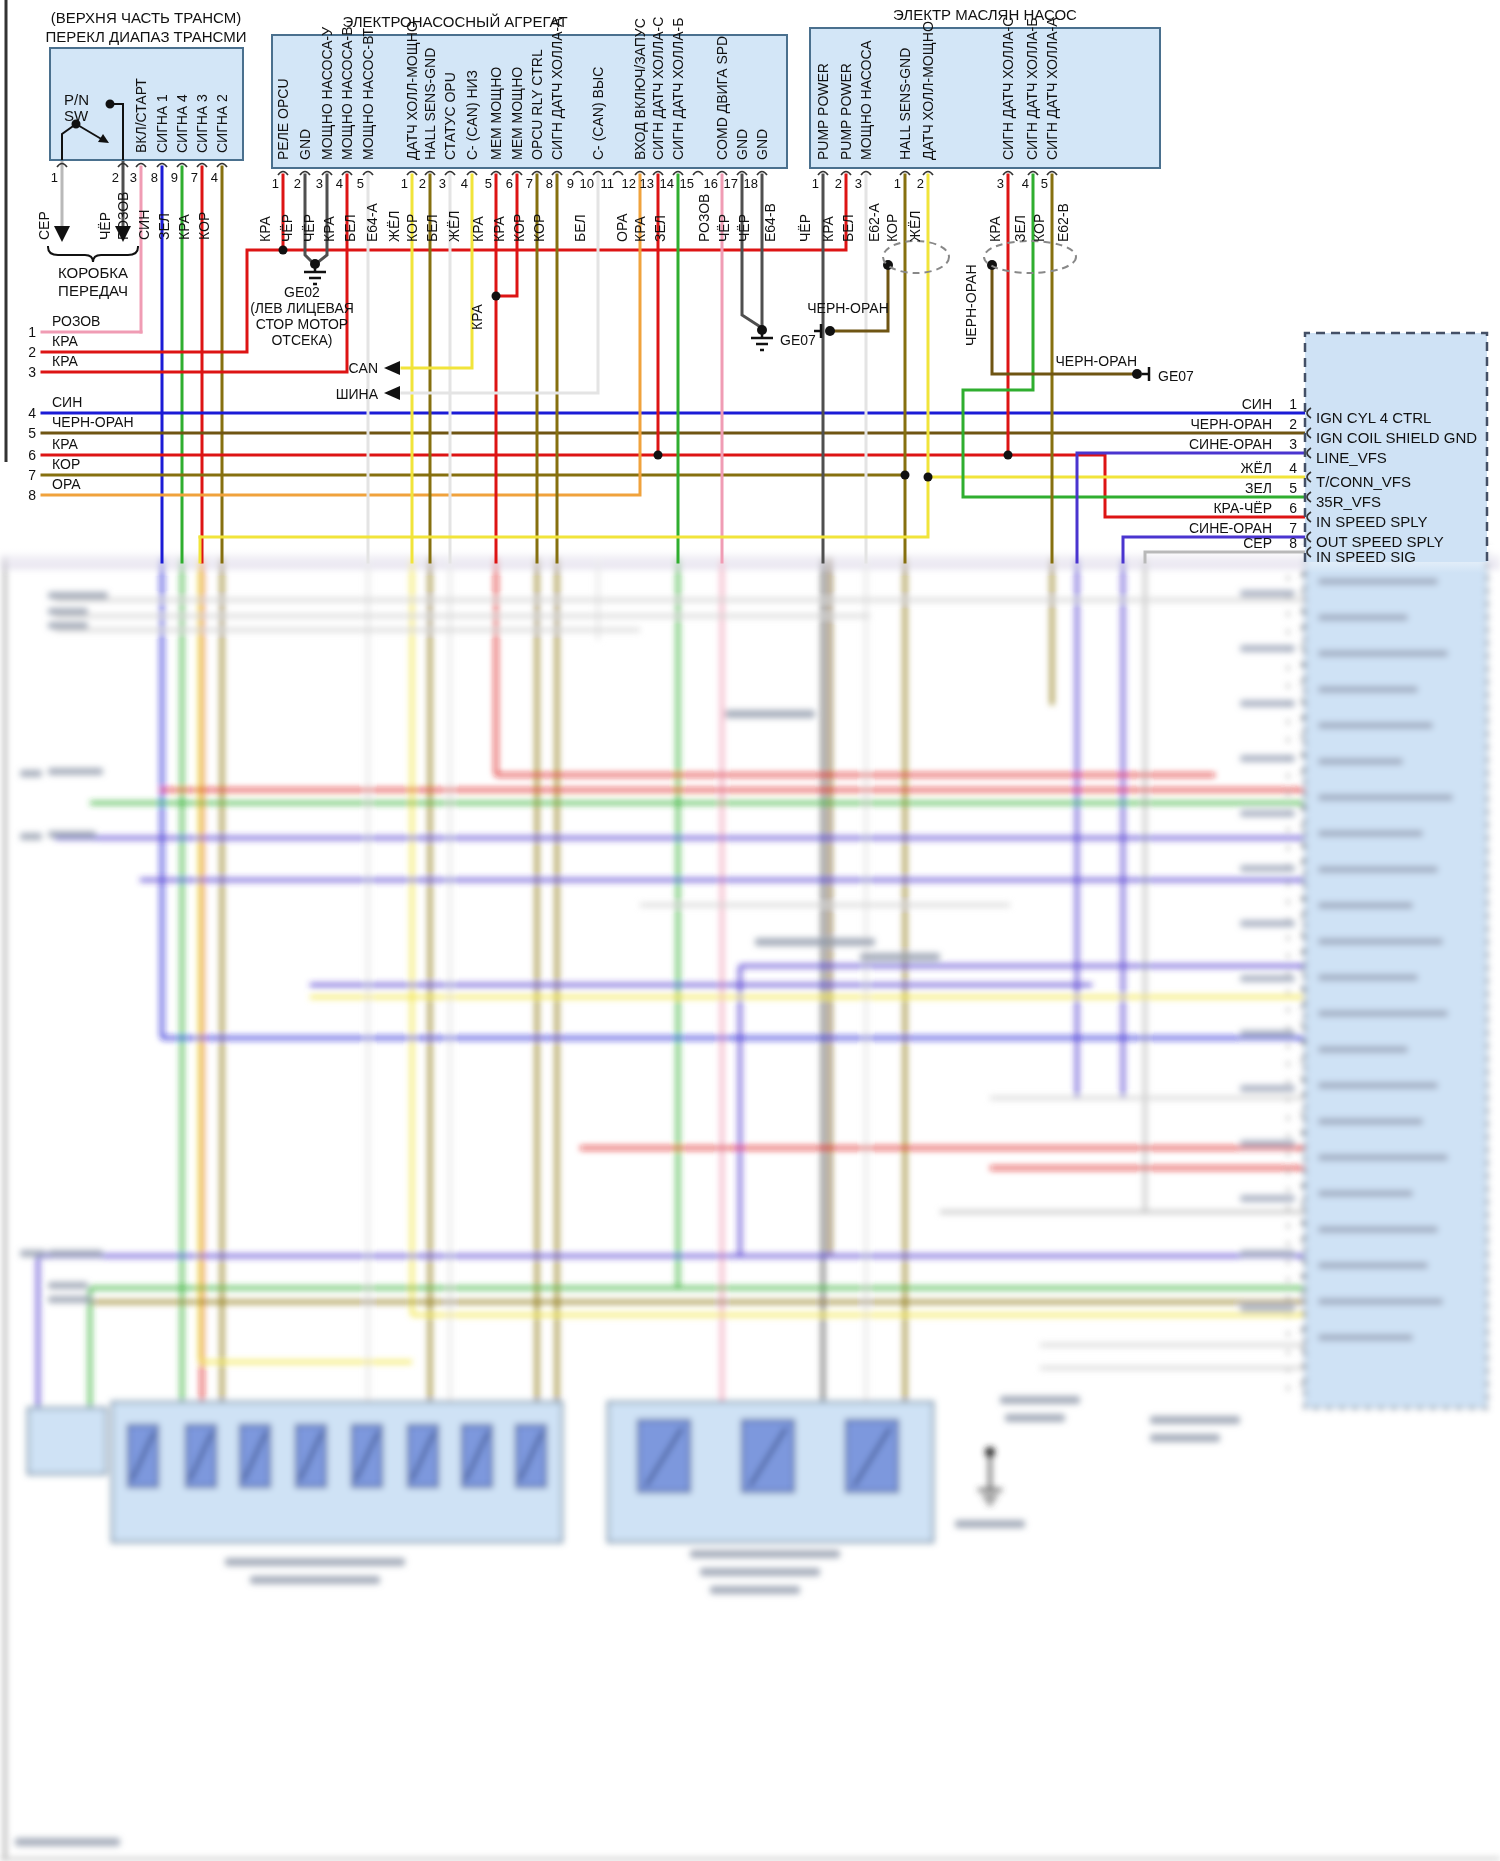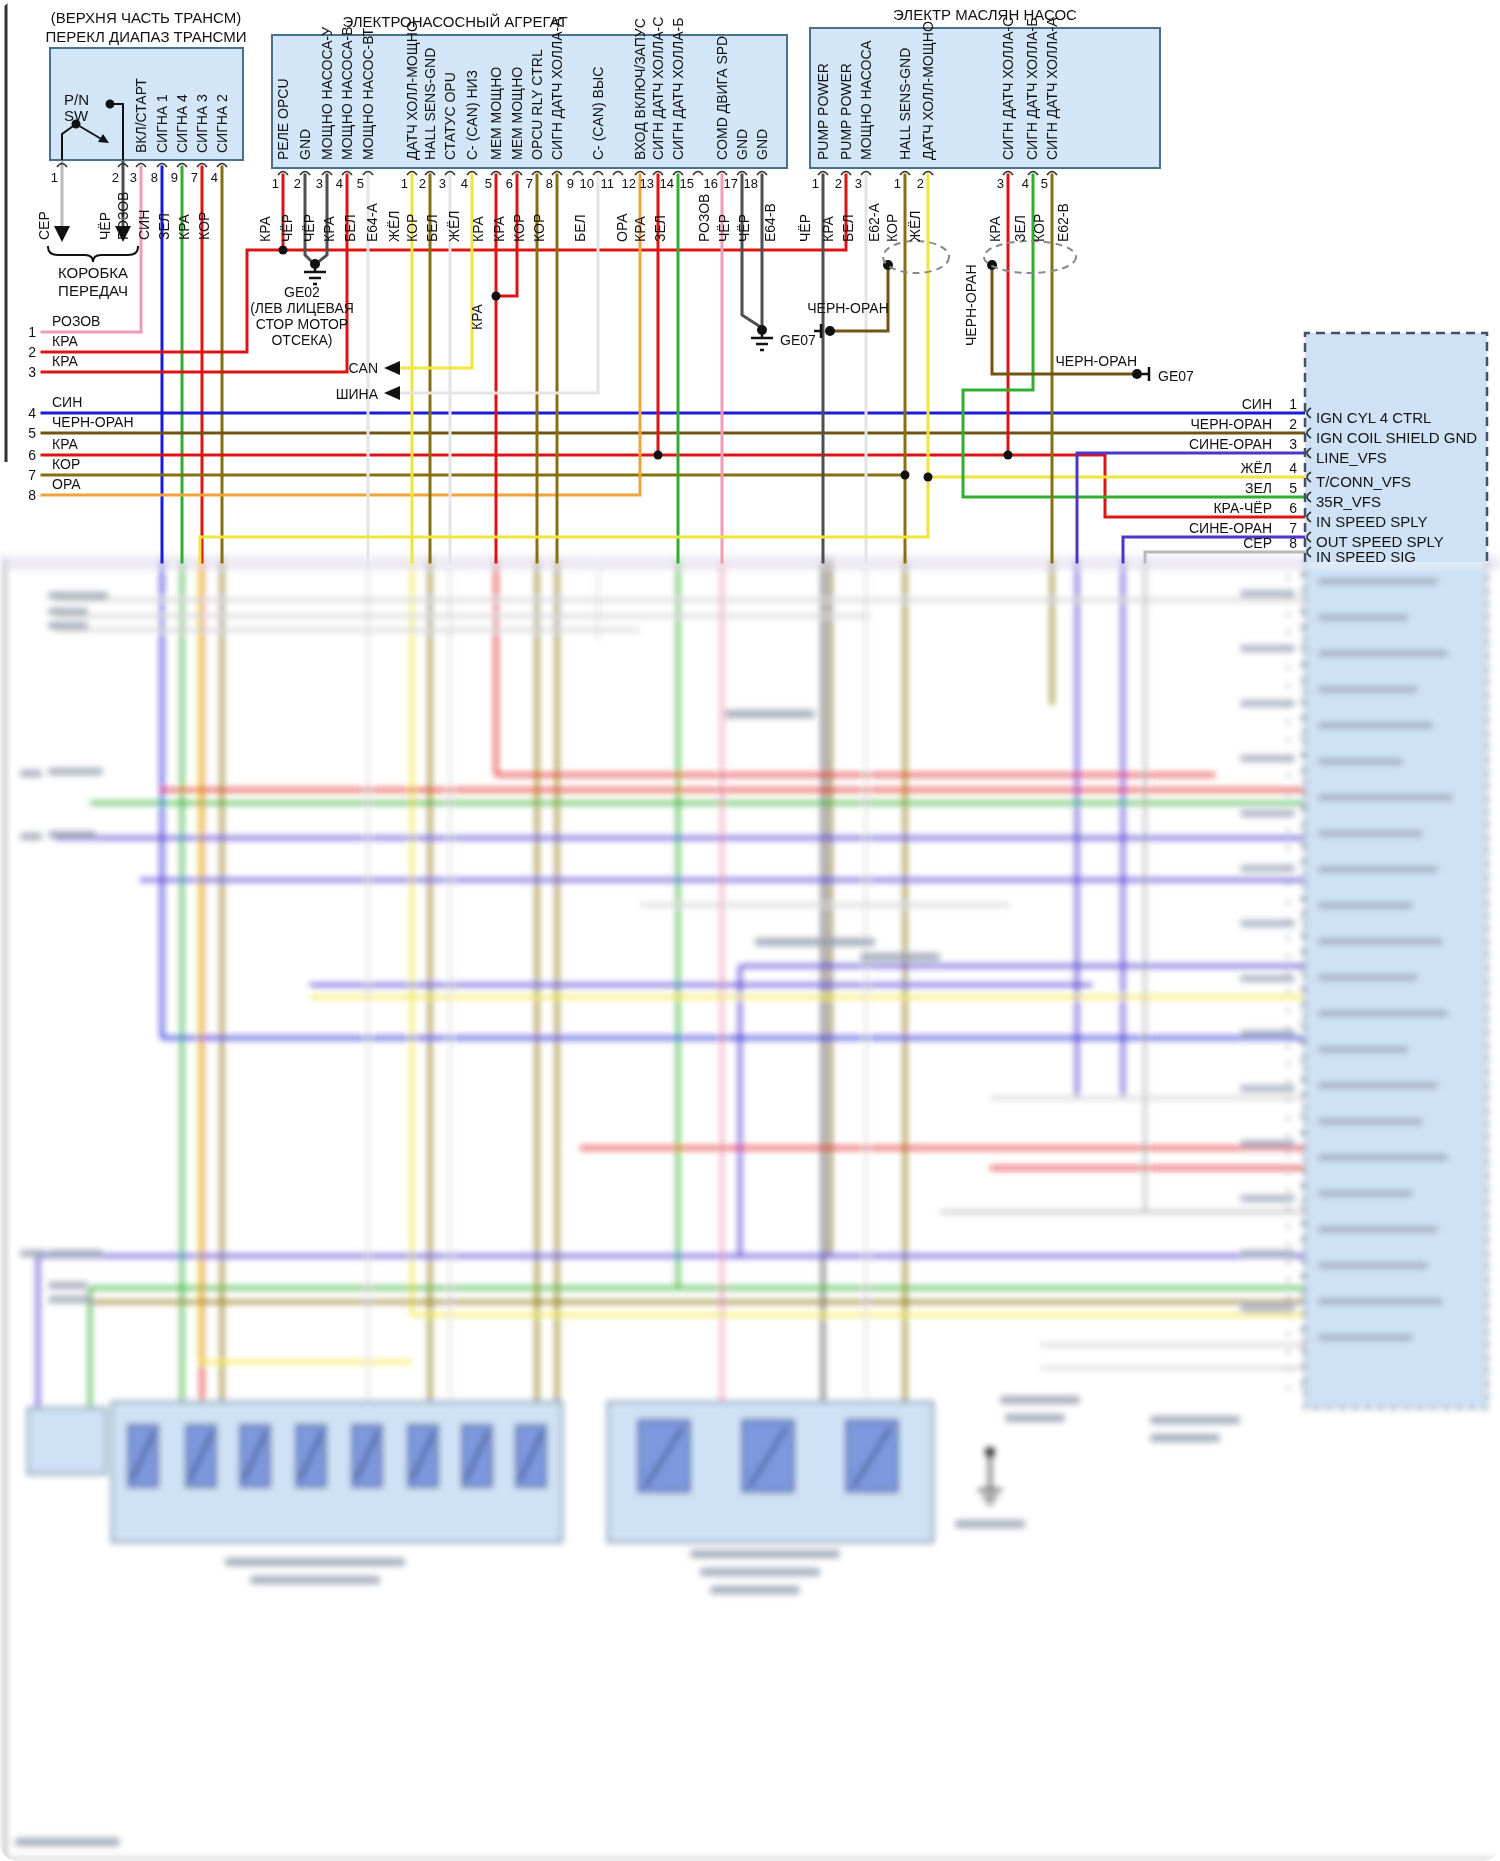--- a/index.html
+++ b/index.html
@@ -1,16 +1,16 @@
 <!DOCTYPE html>
 <html><head>
 <meta charset="utf-8">
 <style>
   html,body{margin:0;padding:0;background:#ffffff;}
-  .page{width:1500px;height:1861px;position:relative;background:#fff;overflow:hidden;border-radius:18px;}
+  .page{width:1500px;height:1861px;position:relative;background:#fff;overflow:hidden;}
   svg{display:block;}
   text{font-family:"Liberation Sans","DejaVu Sans",sans-serif;fill:#111;}
   .t15{font-size:15px;}
   .t14{font-size:14px;}
   .t13{font-size:13px;}
 </style>
 </head>
 <body>
 
 <div class="page">

